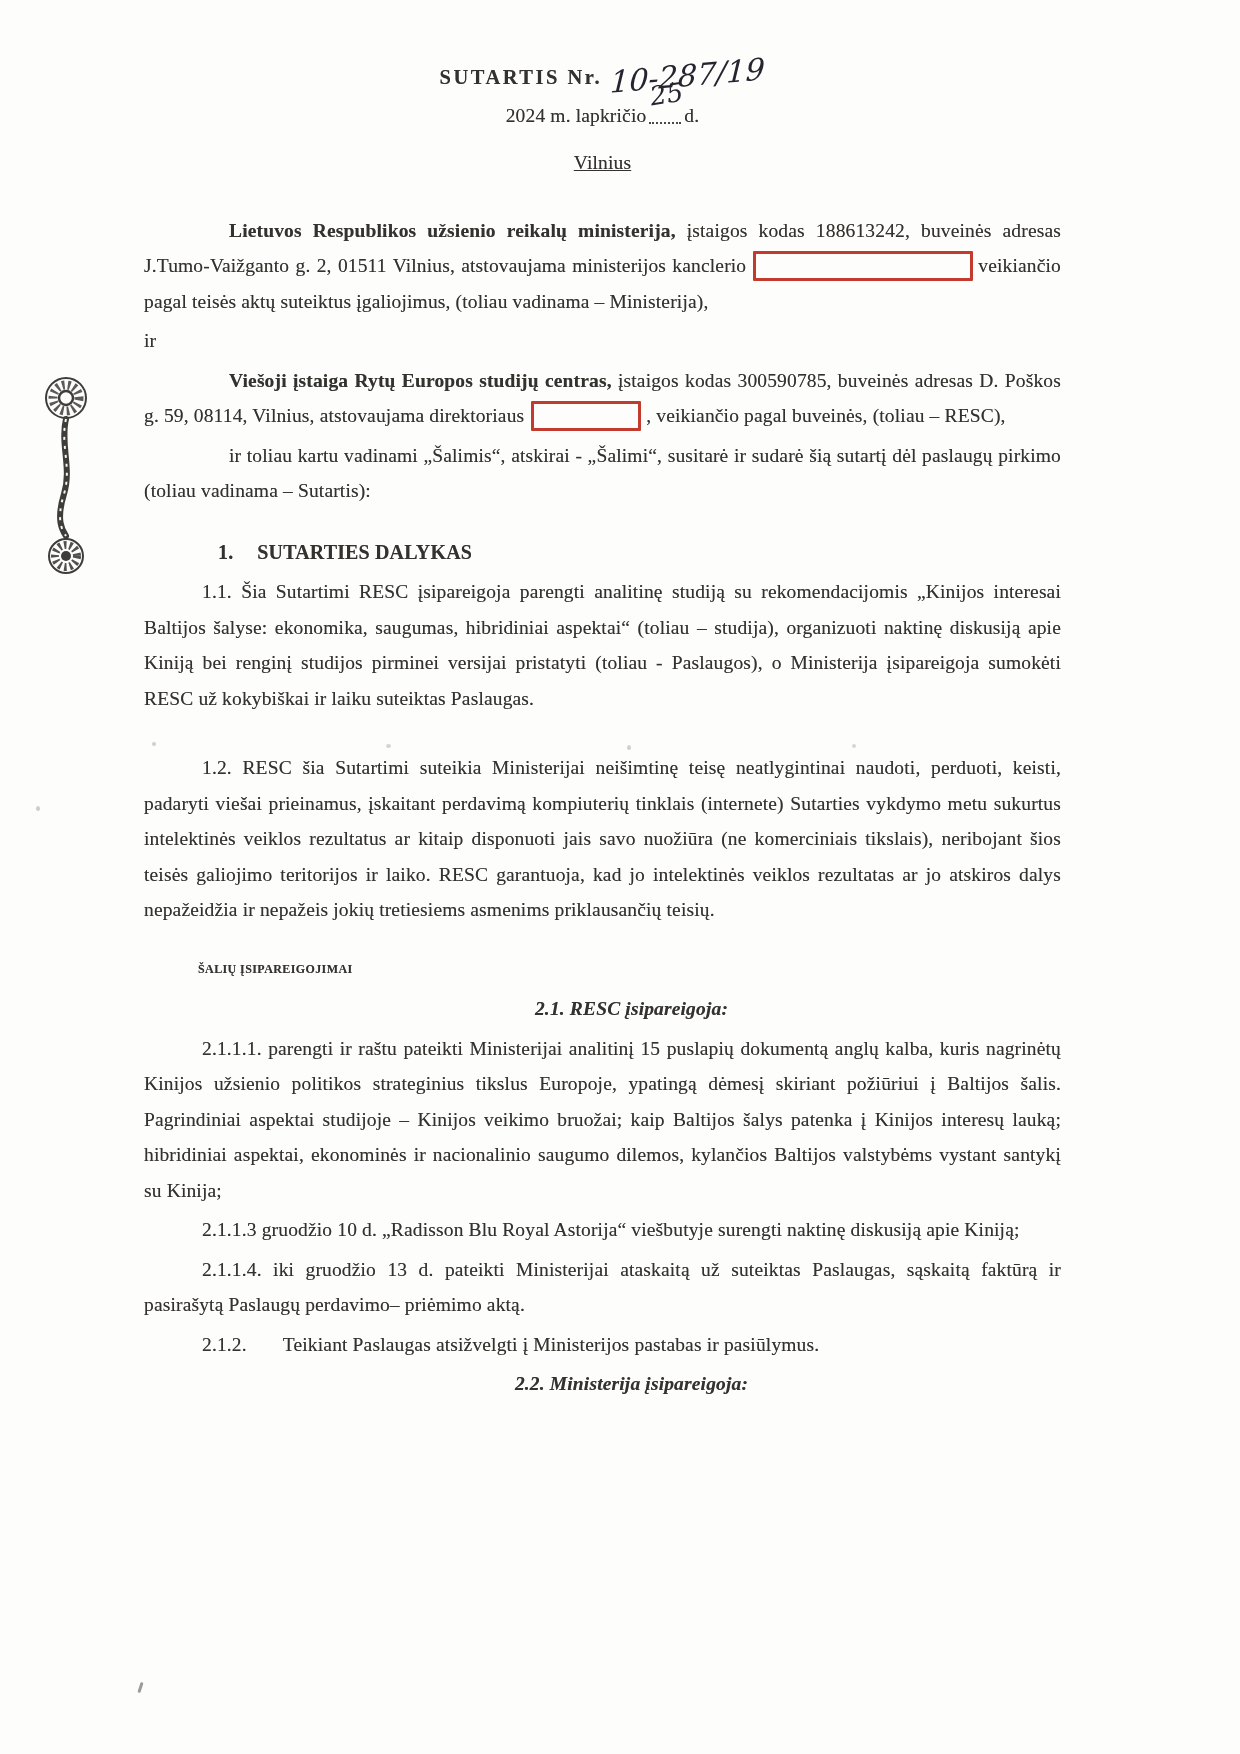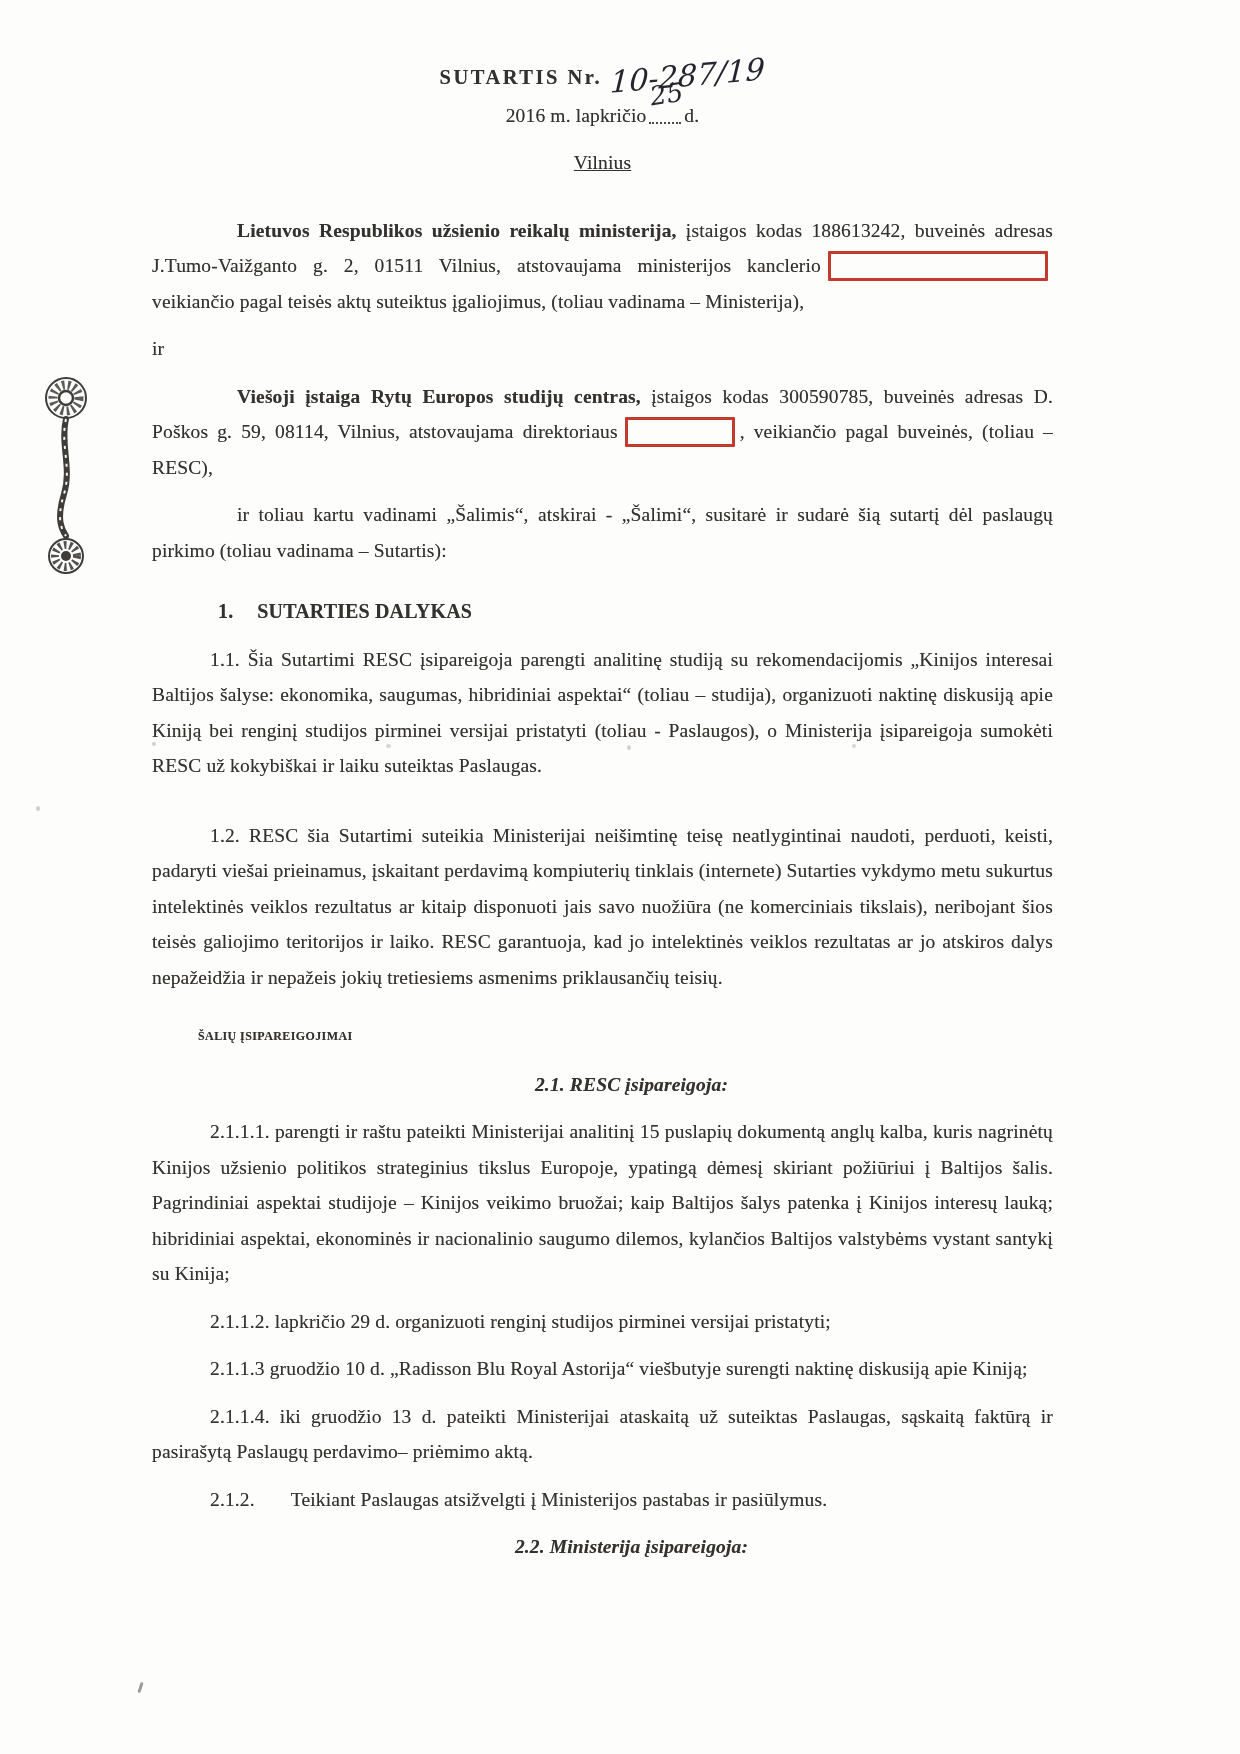--- a/index.html
+++ b/index.html
@@ -61,21 +61,21 @@
   .date-day {
     position: absolute;
     left: 1px;
     top: -27px;
     font-size: 26px;
     transform: rotate(-9deg);
   }
 
   .city-line { margin-top: 12px; text-decoration: underline; }
 
-  .para { margin: 12px; text-align: justify; }
+  .para { margin: 4px; text-align: justify; }
   .indent-lg { text-indent: 85px; }
   .indent { text-indent: 58px; }
   .first-block { margin-top: 32px; }
 
   .party-name { font-weight: bold; }
 
   .redaction {
     display: inline-block;
     height: 30px;
     border: 3px solid #c33a2f;
@@ -159,21 +159,21 @@
   <div class="artifact a5"></div>
   <div class="artifact a6"></div>
 
   <div class="content">
 
     <div class="center title-line">
       <span class="title-label">SUTARTIS Nr.</span><span class="hand contract-number">10-287/19</span>
     </div>
 
     <div class="center date-line">
-      <span>2016 m. lapkričio</span><span class="dot-gap"><span class="hand date-day">25</span></span><span>d.</span>
+      <span>2024 m. lapkričio</span><span class="dot-gap"><span class="hand date-day">25</span></span><span>d.</span>
     </div>
 
     <div class="center city-line">Vilnius</div>
 
     <p class="para indent-lg first-block">
       <strong class="party-name">Lietuvos Respublikos užsienio reikalų ministerija,</strong><span> įstaigos kodas 188613242, buveinės adresas J.Tumo-Vaižganto g. 2, 01511 Vilnius, atstovaujama ministerijos kanclerio</span><span class="redaction redaction-1"></span><span>veikiančio pagal teisės aktų suteiktus įgaliojimus, (toliau vadinama – Ministerija),</span>
     </p>
     <p class="para">ir</p>
 
     <p class="para indent-lg">
@@ -190,21 +190,20 @@
 
     <p class="para indent gap-before-lg">1.2. RESC šia Sutartimi suteikia Ministerijai neišimtinę teisę neatlygintinai naudoti, perduoti, keisti, padaryti viešai prieinamus, įskaitant perdavimą kompiuterių tinklais (internete) Sutarties vykdymo metu sukurtus intelektinės veiklos rezultatus ar kitaip disponuoti jais savo nuožiūra (ne komerciniais tikslais), neribojant šios teisės galiojimo teritorijos ir laiko. RESC garantuoja, kad jo intelektinės veiklos rezultatas ar jo atskiros dalys nepažeidžia ir nepažeis jokių tretiesiems asmenims priklausančių teisių.</p>
 
     <p class="heading2">ŠALIŲ ĮSIPAREIGOJIMAI</p>
 
     <p class="para bold-italic">2.1. RESC įsipareigoja:</p>
 
 
     <p class="para indent">2.1.1.1. parengti ir raštu pateikti Ministerijai analitinį 15 puslapių dokumentą anglų kalba, kuris nagrinėtų Kinijos užsienio politikos strateginius tikslus Europoje, ypatingą dėmesį skiriant požiūriui į Baltijos šalis. Pagrindiniai aspektai studijoje – Kinijos veikimo bruožai; kaip Baltijos šalys patenka į Kinijos interesų lauką; hibridiniai aspektai, ekonominės ir nacionalinio saugumo dilemos, kylančios Baltijos valstybėms vystant santykį su Kinija;</p>
 
-    <p class="para indent">2.1.1.2. lapkričio 29 d. organizuoti renginį studijos pirminei versijai pristatyti;</p>
 
     <p class="para indent">2.1.1.3 gruodžio 10 d. „Radisson Blu Royal Astorija“ viešbutyje surengti naktinę diskusiją apie Kiniją;</p>
 
     <p class="para indent">2.1.1.4. iki gruodžio 13 d. pateikti Ministerijai ataskaitą už suteiktas Paslaugas, sąskaitą faktūrą ir pasirašytą Paslaugų perdavimo– priėmimo aktą.</p>
 
     <p class="para indent">
       <span>2.1.2.</span><span class="num-gap">Teikiant Paslaugas atsižvelgti į Ministerijos pastabas ir pasiūlymus.</span>
     </p>
 
     <p class="para bold-italic">2.2. Ministerija įsipareigoja:</p>

